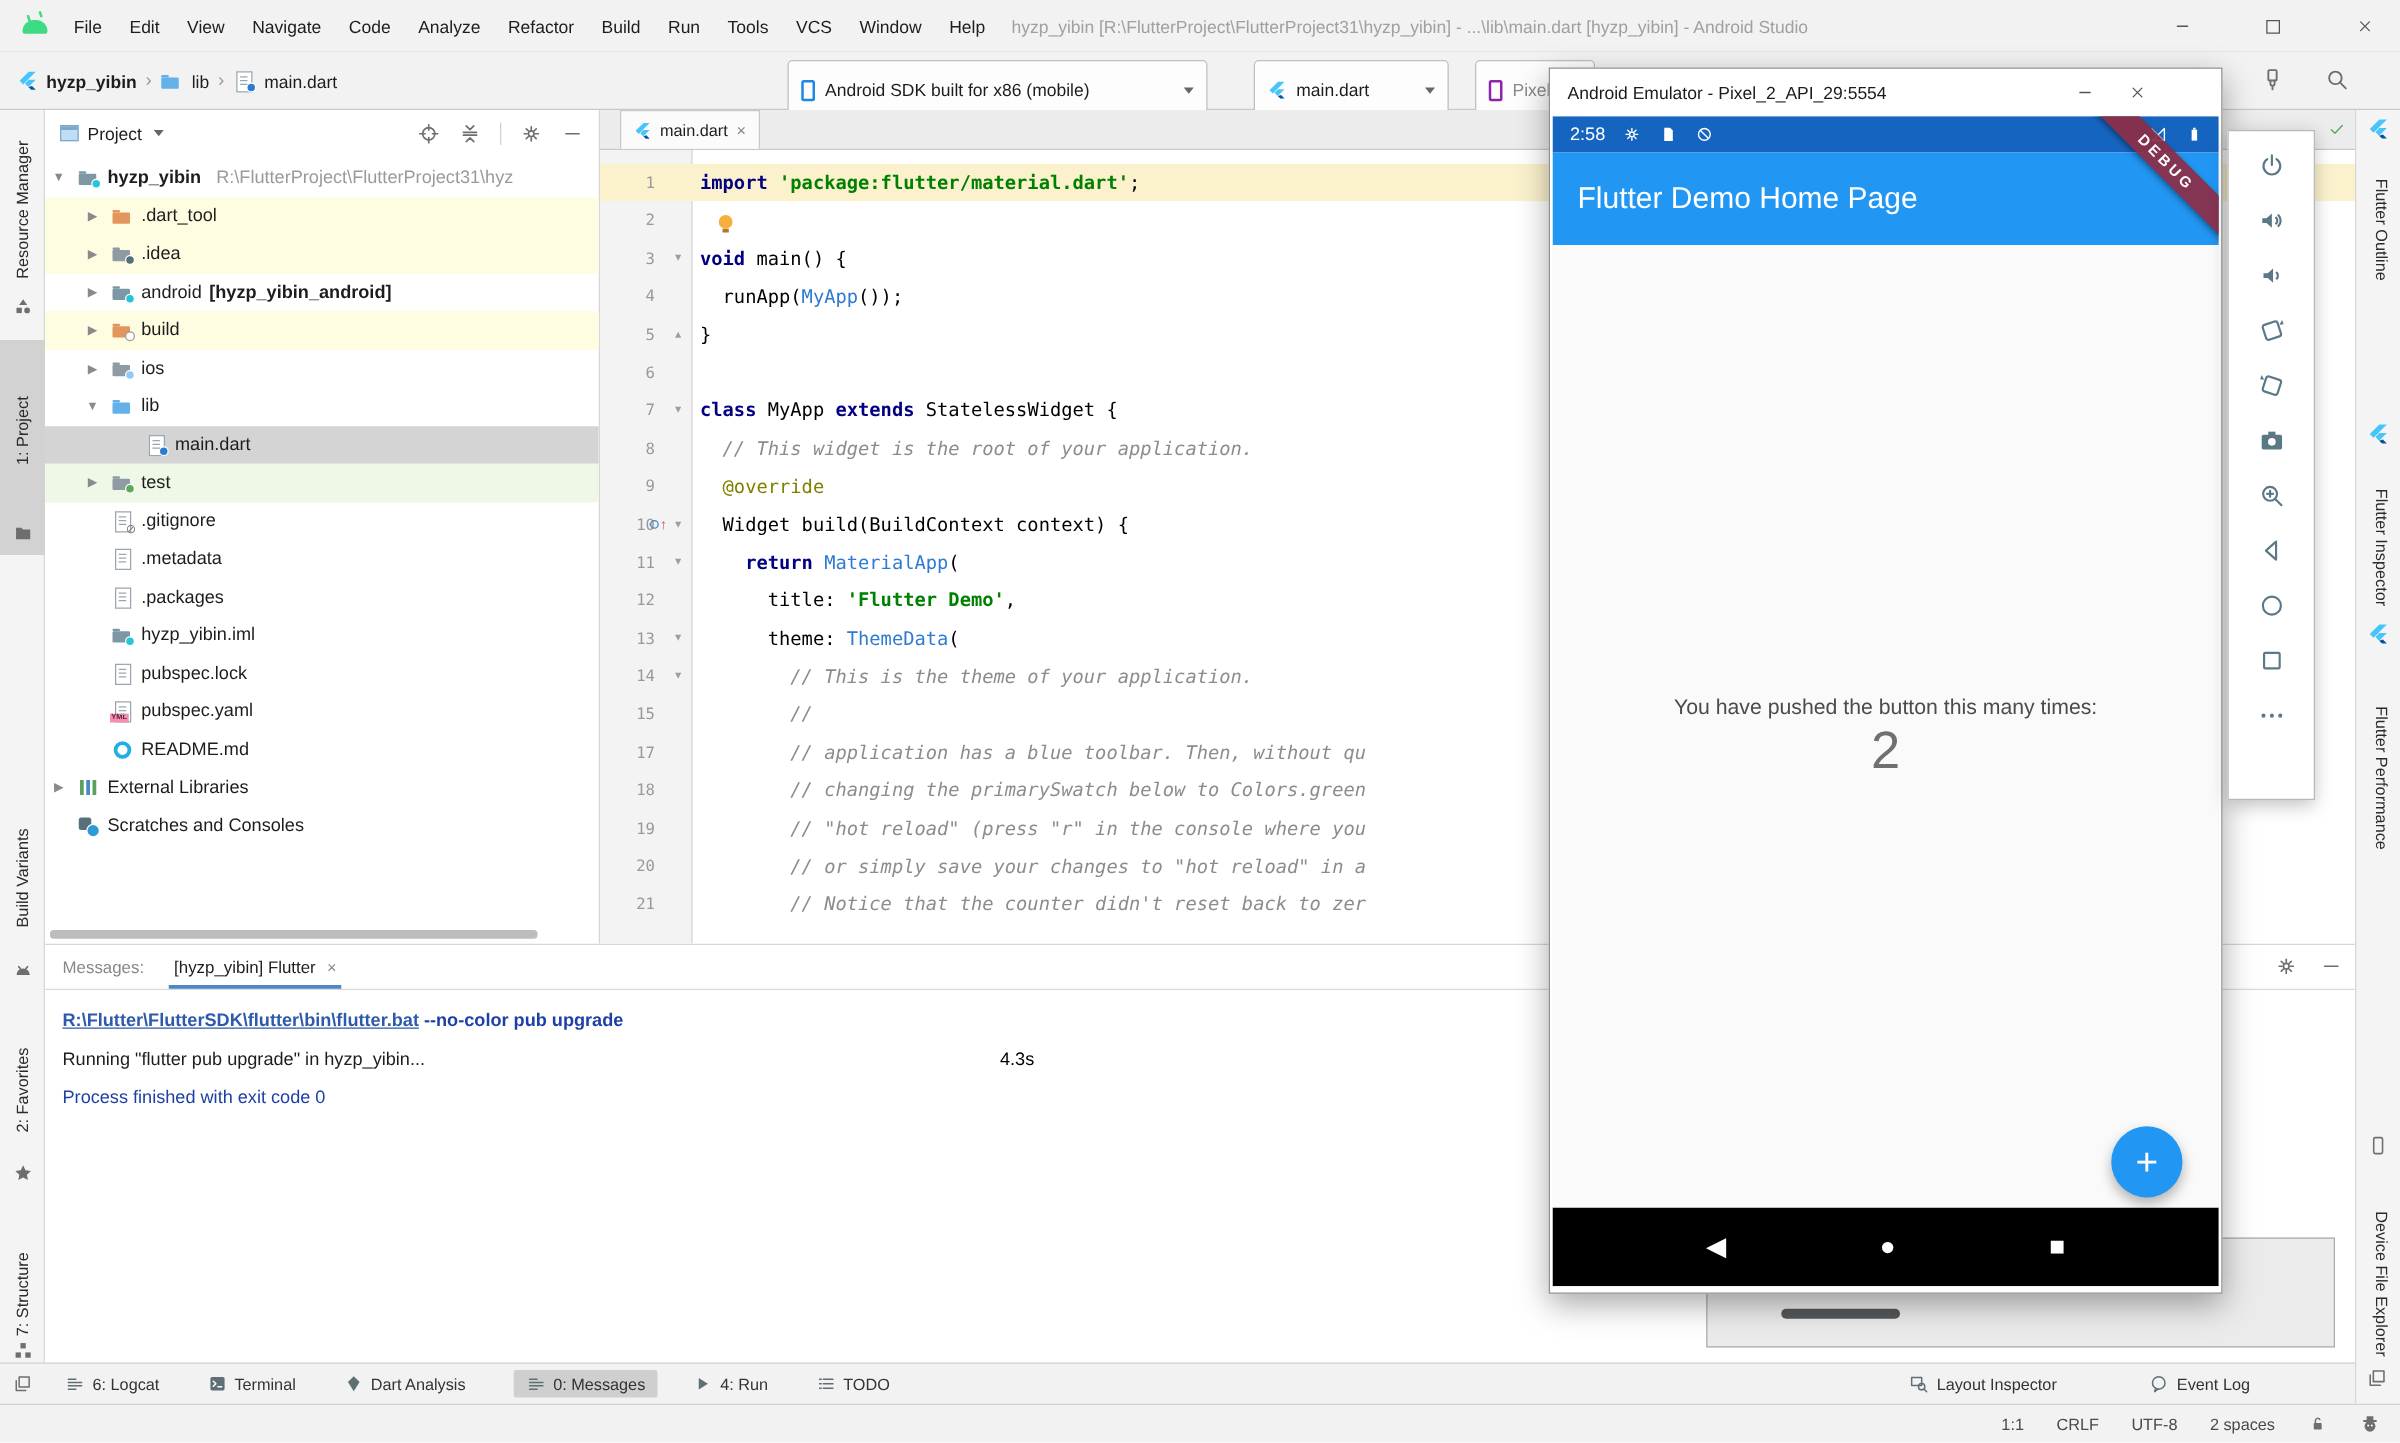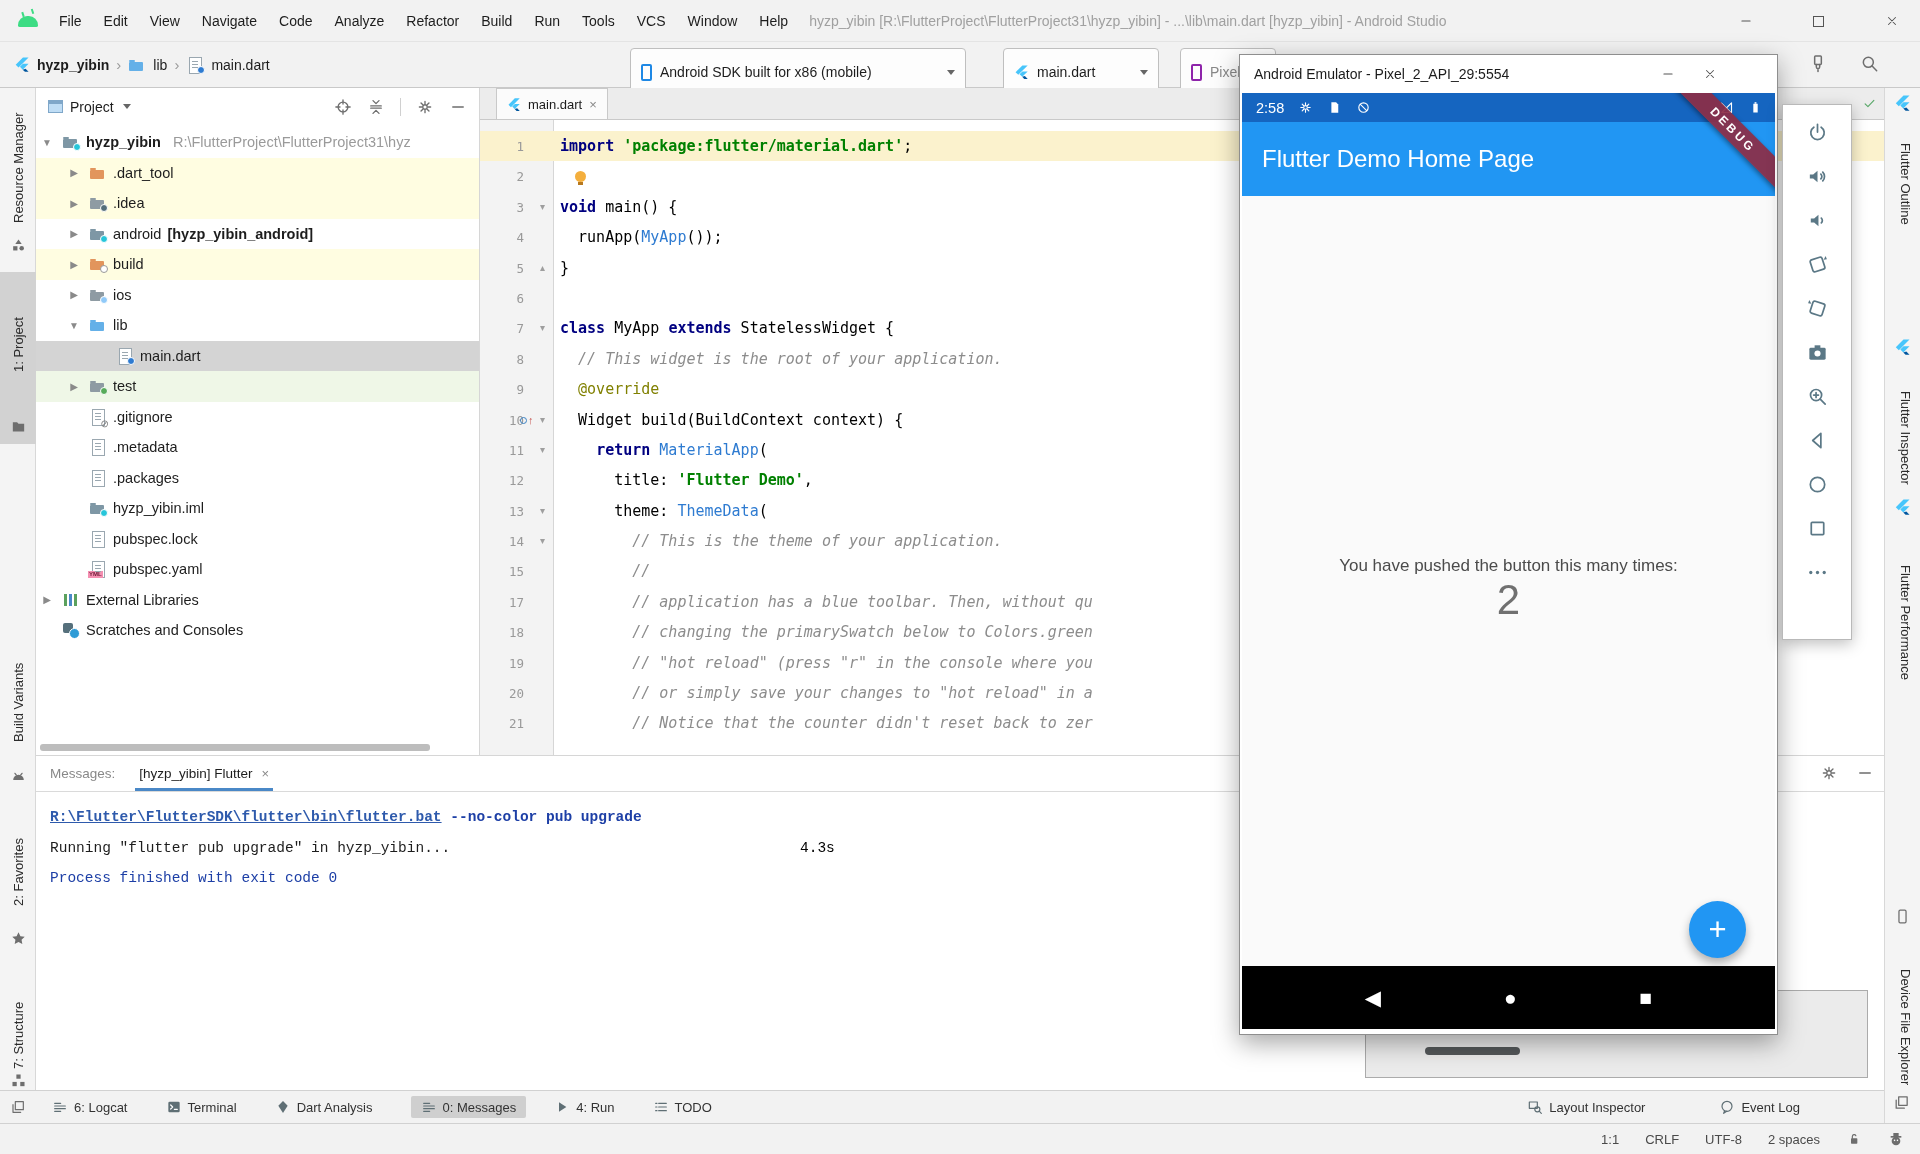--- a/index.html
+++ b/index.html
@@ -118,21 +118,21 @@
   border-top:1px solid #D6D6D6; }
 .mhead { height:36px; display:flex; align-items:center; gap:20px; padding-left:14px;
   border-bottom:1px solid #DADADA; position:relative; }
 .mlabel { color:#888; font-size:13.5px; }
 .mtab { display:flex; align-items:center; gap:9px; font-size:13.5px; height:100%;
   padding:0 4px; position:relative; }
 .mtab::after { content:""; position:absolute; left:0; right:0; bottom:0; height:3px; background:#4A88C7; }
 .mhead .grp { position:absolute; right:10px; top:8px; display:flex; gap:18px; color:#6E6E6E; }
 #console { padding-top:10px; }
 .conline { position:relative; height:30.5px; line-height:30.5px;
-  font-family:Liberation Mono, monospace; font-size:14.5px; padding-left:14px; white-space:pre; }
+  font-family:Liberation Sans, sans-serif; font-size:14.5px; padding-left:14px; white-space:pre; }
 .conlink { color:#2E5AAC; text-decoration:underline; font-weight:bold; }
 .consys { color:#1D3FA6; }
 .conlink2 { color:#1D3FA6; font-weight:bold; }
 .contime { position:absolute; left:764px; top:0; color:#000; }
 
 
 #bottombar { position:absolute; left:0; top:1090px; width:1884px; height:33px; background:#F2F2F2;
   border-top:1px solid #D1D1D1; display:flex; align-items:center; padding-left:10px; font-size:13px; }
 .bbitem { display:flex; align-items:center; gap:6px; margin-right:38px; color:#333; }
 .bbitem.active { background:#CFCFCF; border-radius:2px; padding:3px 10px; margin-right:28px; }
@@ -456,20 +456,25 @@
         <span class="ti file"></span>
         <span class="">pubspec.lock</span>
       </div>
       <div class="trow" style="padding-left: 29px;">
         <span class="exp"></span>
         <span class="ti file">
           <span class="yl">YML</span>
         </span>
         <span class="">pubspec.yaml</span>
       </div>
+      <div class="trow" style="padding-left: 29px;">
+        <span class="exp"></span>
+        <span class="ti readme-file"></span>
+        <span class="">README.md</span>
+      </div>
       <div class="trow" style="padding-left: 2px;">
         <span class="exp">▶</span>
         <span class="ti libraries-icon"></span>
         <span class="">External Libraries</span>
       </div>
       <div class="trow" style="padding-left: 2px;">
         <span class="exp"></span>
         <span class="ti scratches-icon"></span>
         <span class="">Scratches and Consoles</span>
       </div>

